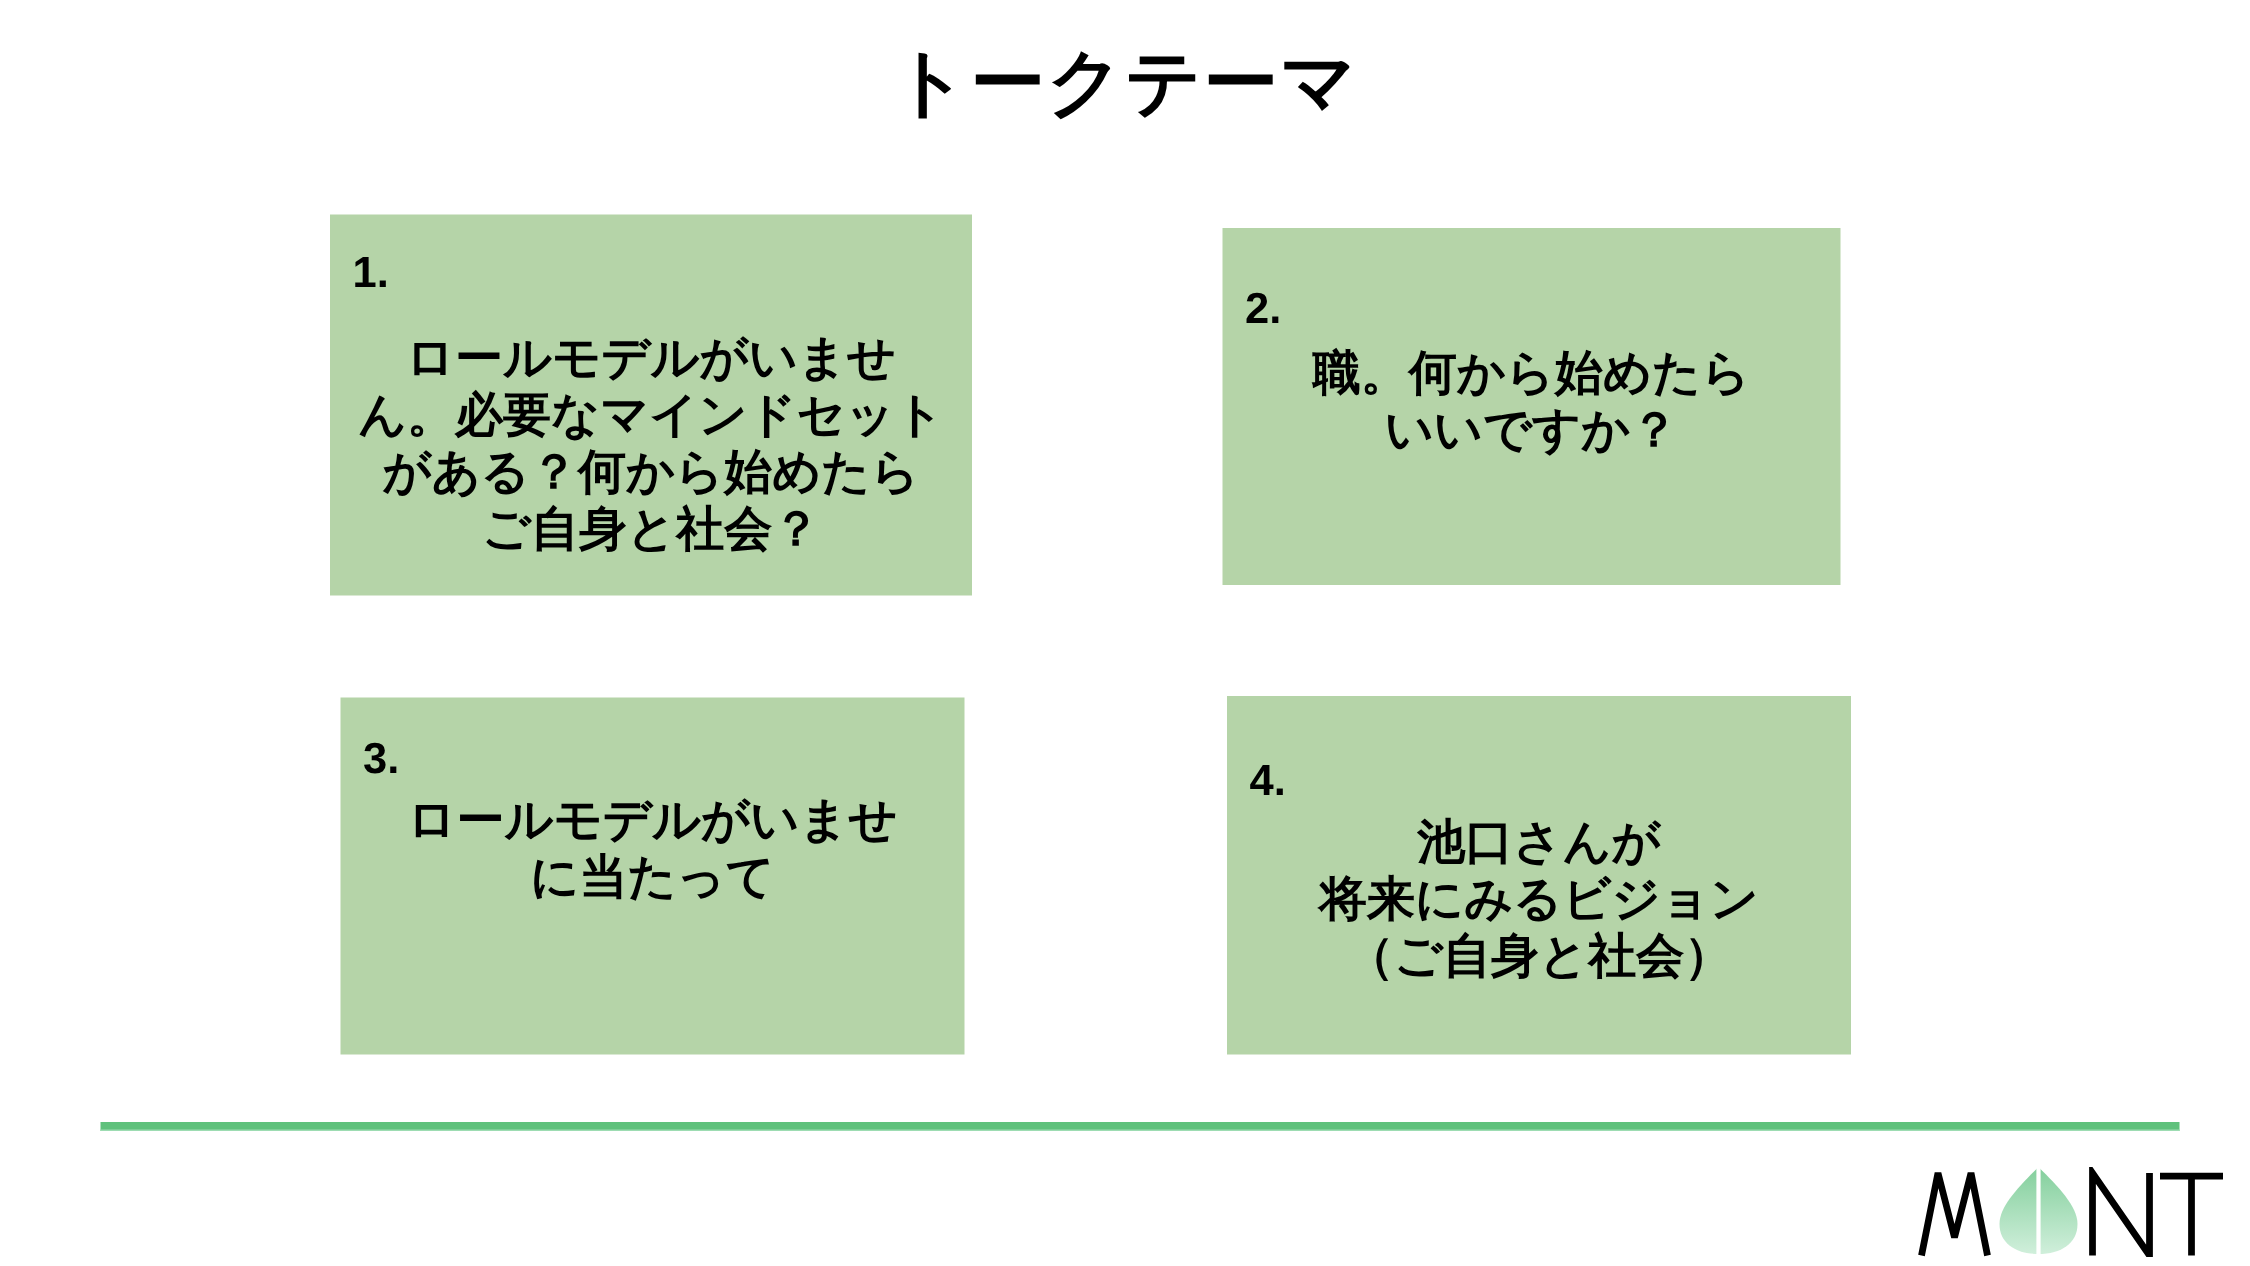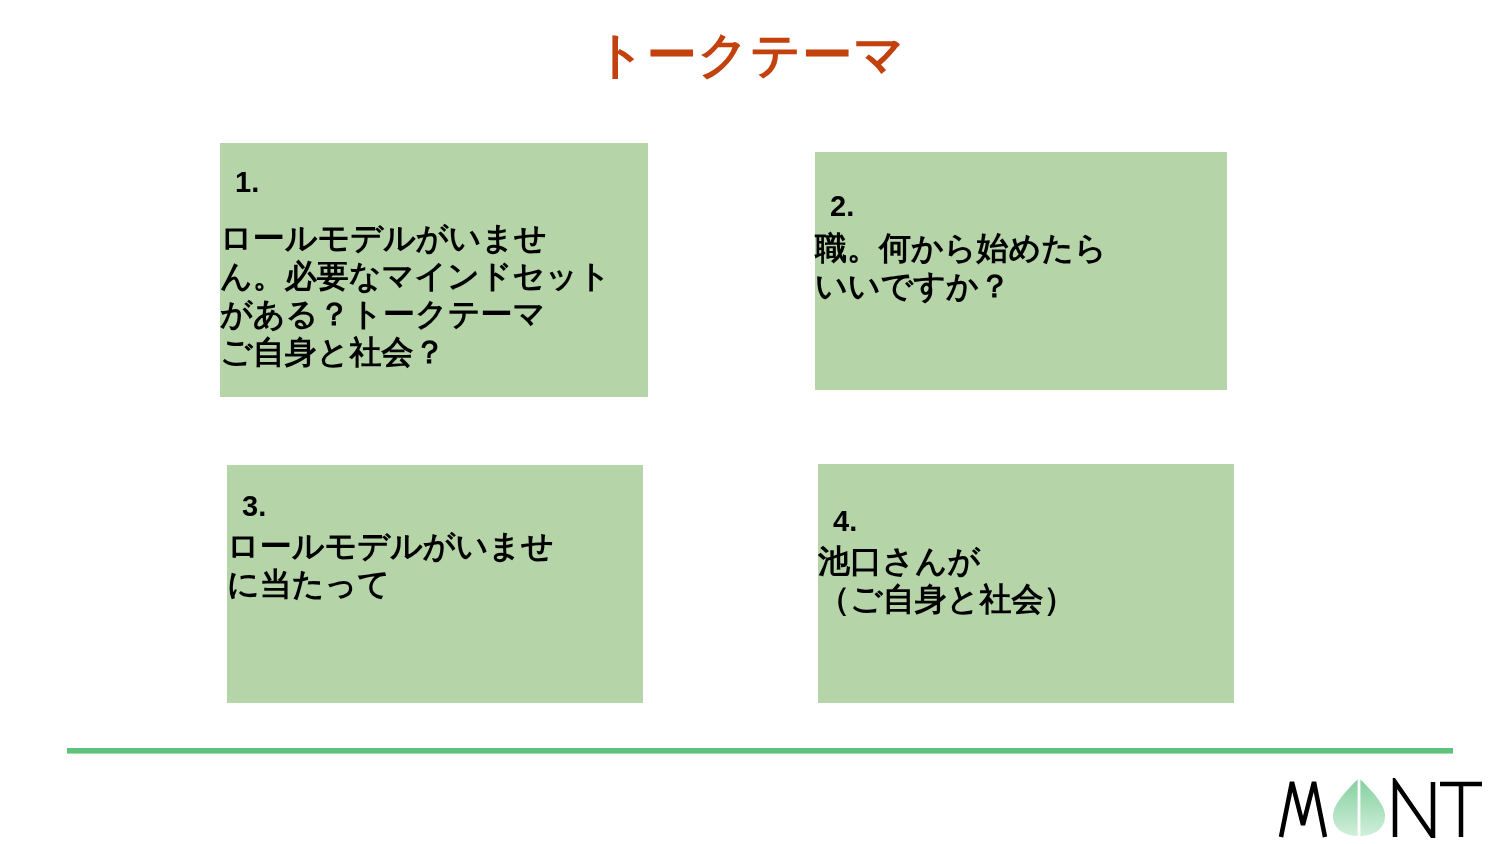--- a/index.html
+++ b/index.html
@@ -15,38 +15,39 @@
   .title {
     position: absolute;
     top: 22px;
     left: 0;
     width: 100%;
     margin: 0;
     text-align: center;
     font-size: 50px;
     font-weight: 700;
     letter-spacing: 1px;
-    color: #c2410c;
+    color: #000000;
   }
   .box {
     position: absolute;
     background: #b5d4a8;
     box-sizing: border-box;
     font-weight: 700;
     color: #000;
   }
   .box .num {
     font-size: 29px;
     line-height: 38px;
     padding-left: 15px;
     text-align: left;
   }
   .box .lines {
     font-size: 32px;
     line-height: 38px;
+    text-align: center;
   }
   .box1 { left: 220px; top: 143px; width: 428px; height: 254px; padding-top: 20px; }
   .box1 .lines { margin-top: 18px; }
   .box2 { left: 815px; top: 152px; width: 412px; height: 238px; padding-top: 35px; }
   .box2 .lines { margin-top: 4px; }
   .box3 { left: 227px; top: 465px; width: 416px; height: 238px; padding-top: 22px; }
   .box3 .lines { margin-top: 2px; }
   .box4 { left: 818px; top: 464px; width: 416px; height: 239px; padding-top: 38px; }
   .box4 .lines { margin-top: 2px; }
   .divider {
@@ -79,21 +80,21 @@
 
 <div class="slide">
 
   <h1 class="title">トークテーマ</h1>
 
   <div class="box box1">
     <div class="num">1.</div>
     <div class="lines">
       <div>ロールモデルがいませ</div>
       <div>ん。必要なマインドセット</div>
-      <div>がある？トークテーマ</div>
+      <div>がある？何から始めたら</div>
       <div>ご自身と社会？</div>
     </div>
   </div>
 
   <div class="box box2">
     <div class="num">2.</div>
     <div class="lines">
       <div>職。何から始めたら</div>
       <div>いいですか？</div>
     </div>
@@ -104,20 +105,21 @@
     <div class="lines">
       <div>ロールモデルがいませ</div>
       <div>に当たって</div>
     </div>
   </div>
 
   <div class="box box4">
     <div class="num">4.</div>
     <div class="lines">
       <div>池口さんが</div>
+      <div>将来にみるビジョン</div>
       <div>（ご自身と社会）</div>
     </div>
   </div>
 
   <div class="divider"></div>
 
   <div class="logo" role="img" aria-label="MONT">
     <span class="sr-only">MONT</span>
     <svg width="204" height="60" viewBox="0 0 204 60" xmlns="http://www.w3.org/2000/svg">
       <defs>

